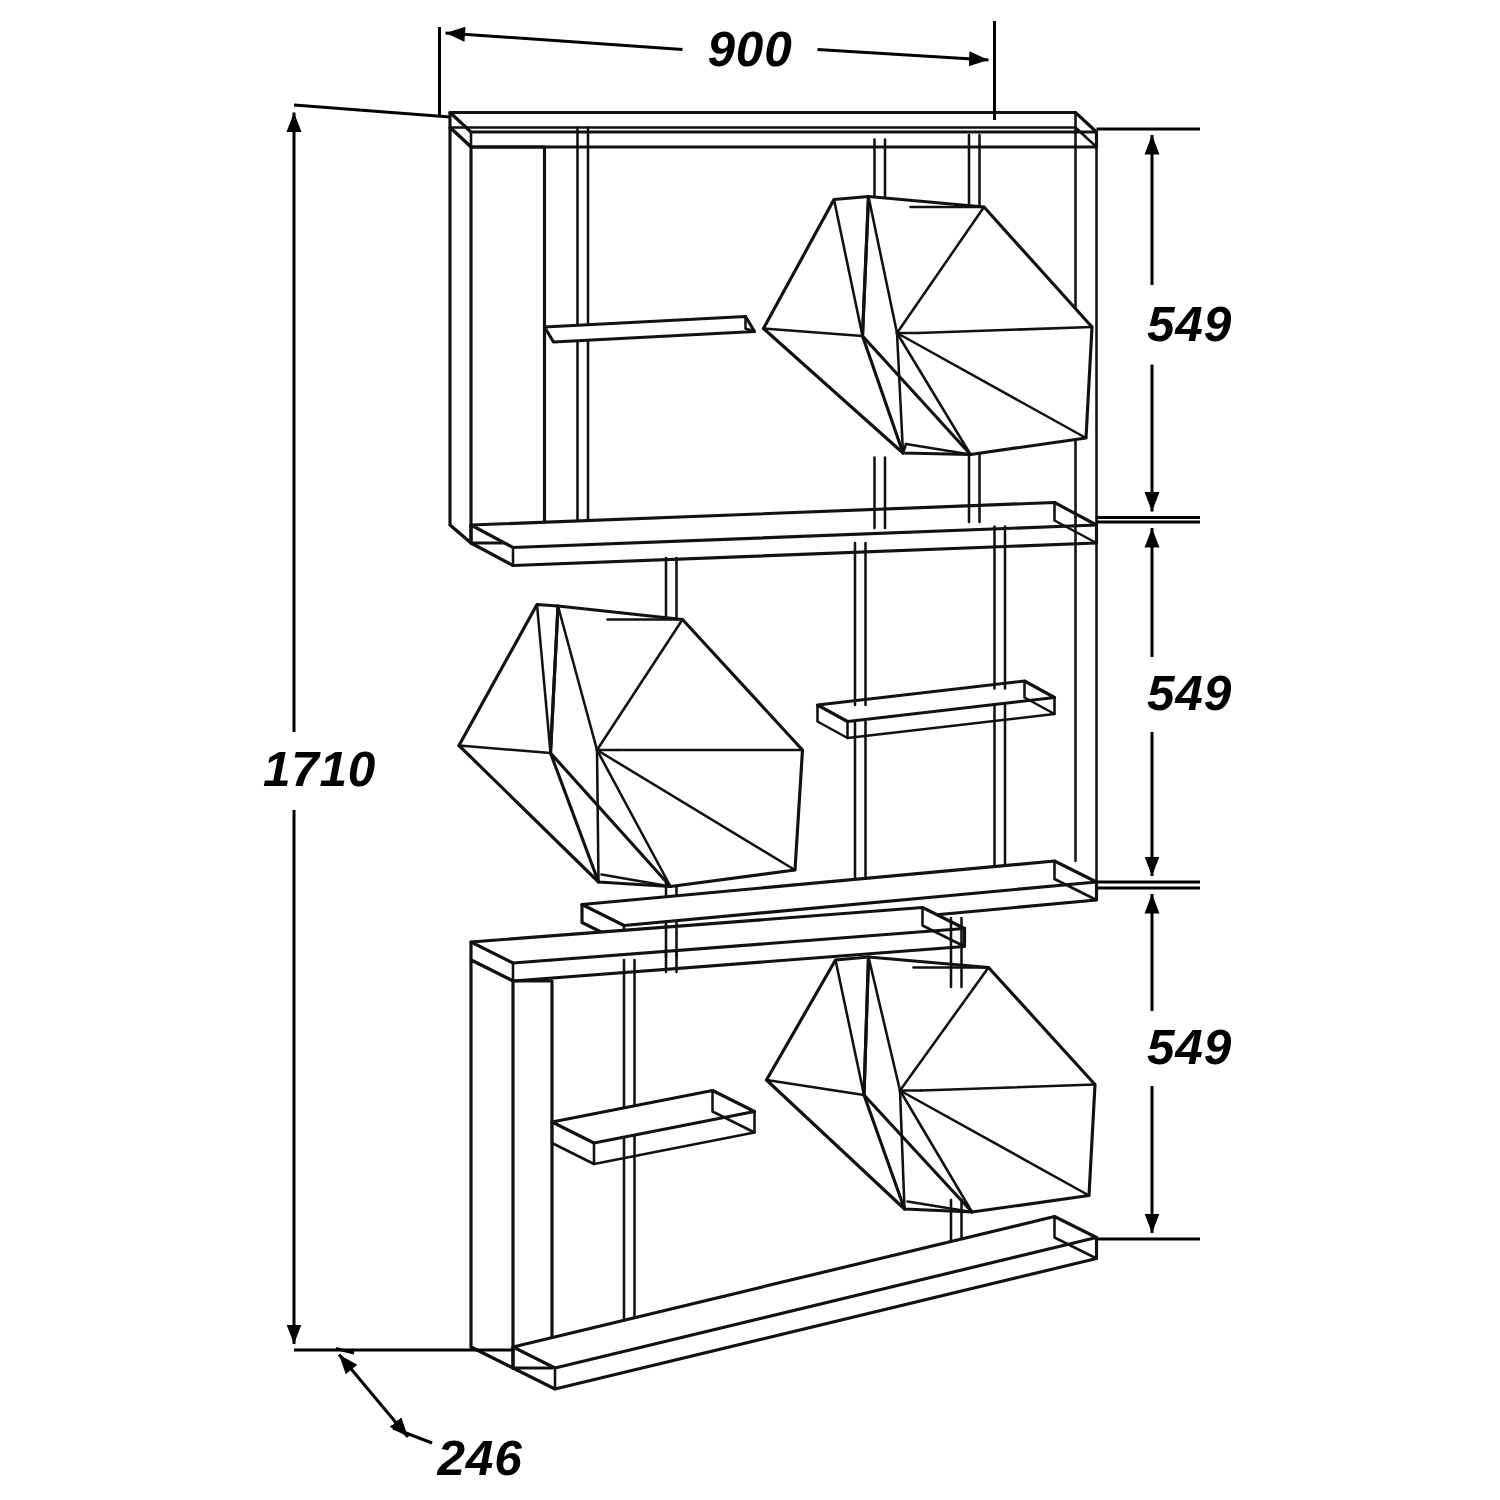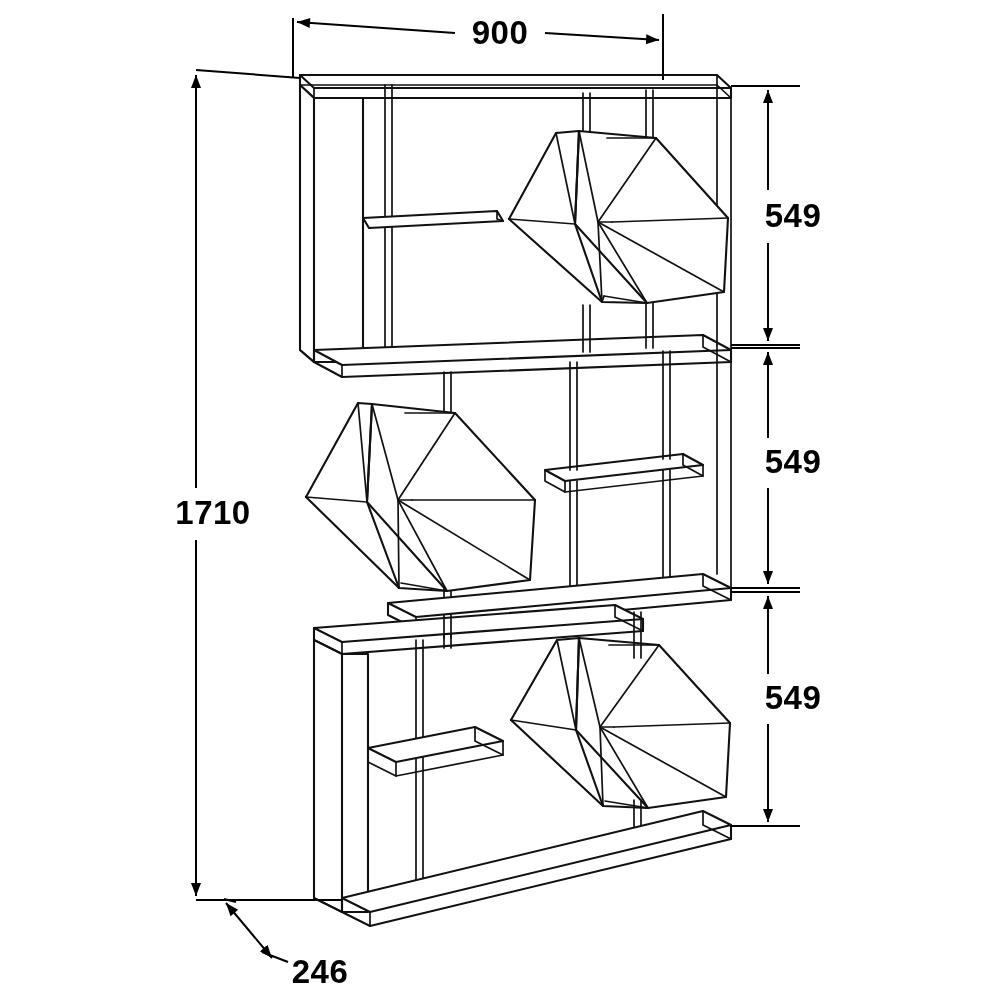--- a/index.html
+++ b/index.html
@@ -11,20 +11,21 @@
     width: 1000px;
     height: 1000px;
     font-family: "Liberation Sans", sans-serif;
     overflow: hidden;
   }
   #drawing-root {
     position: relative;
     width: 1000px;
     height: 1000px;
     background: #ffffff;
+    font-style: italic;
   }
   svg#technical-drawing {
     display: block;
     width: 1000px;
     height: 1000px;
   }
   .furniture-line {
     fill: none;
     stroke: #111111;
     stroke-width: 2.1;

